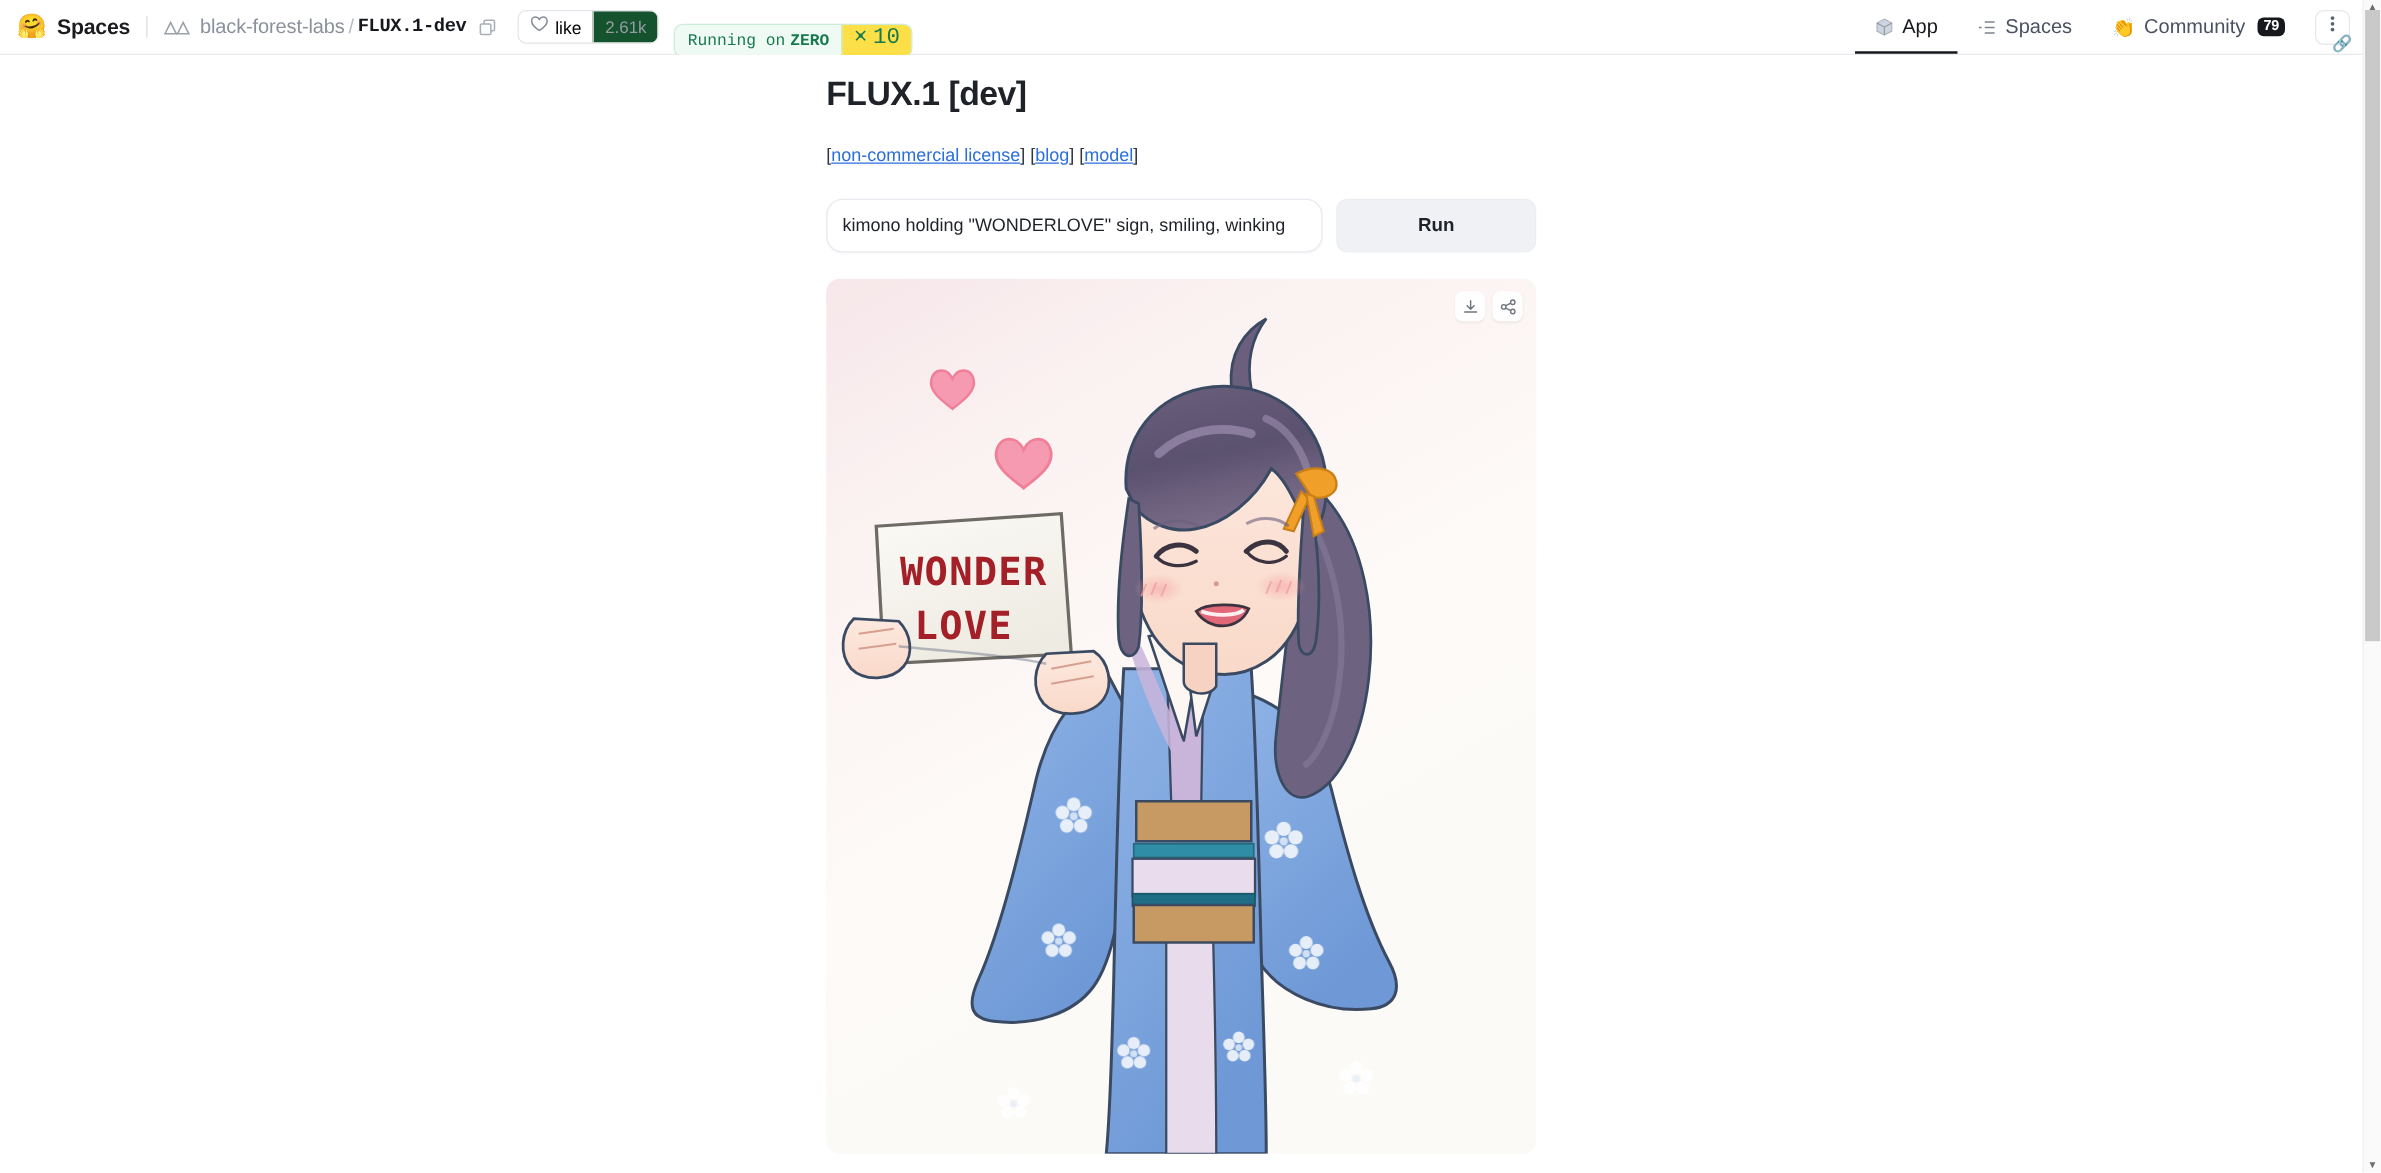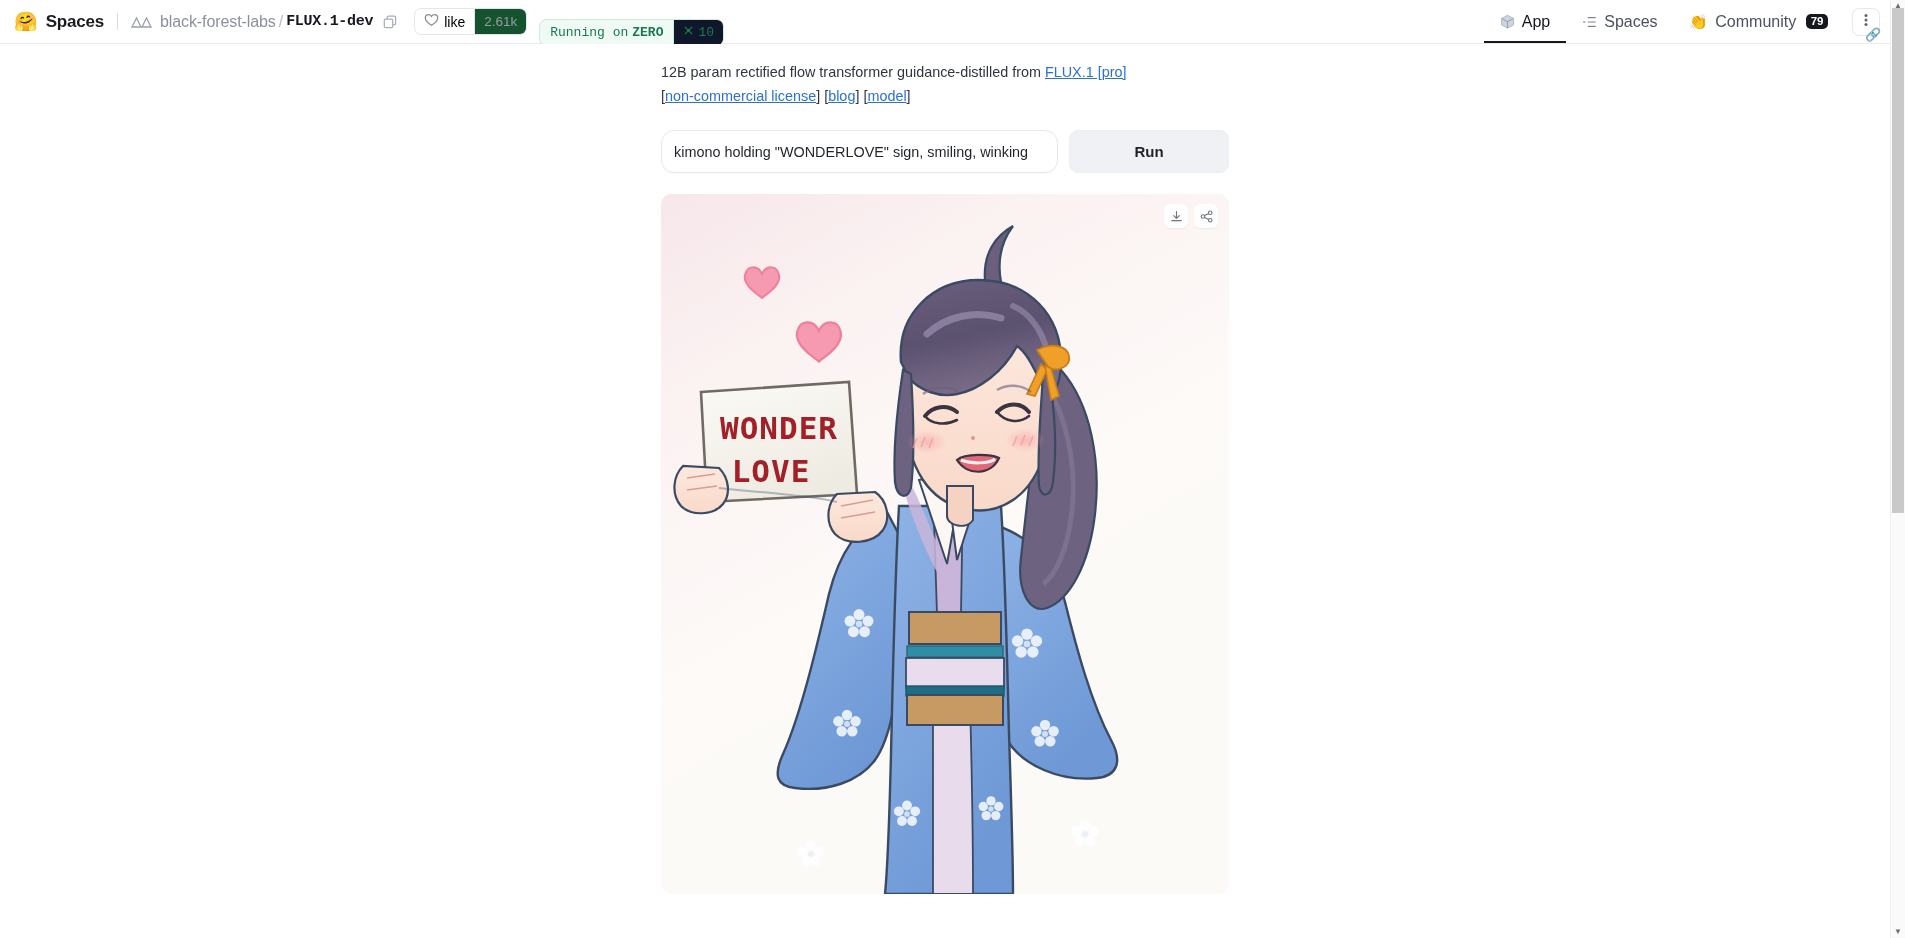--- a/index.html
+++ b/index.html
@@ -65,23 +65,23 @@
     background: #effaf4;
     margin-top: 21px;
   }
   .zero-text {
     font-size: 13px; color: #18794e; padding: 0 10px; height: 100%;
     display: flex; align-items: center; font-family: "Liberation Mono", monospace;
     white-space: nowrap;
   }
   .zero-text b { font-weight: bold; margin-left: 4px; }
   .zero-count {
-    font-size: 13px; color: #18794e; padding: 0 9px; height: 100%;
-    display: flex; align-items: center; gap: 4px;
-    border-left: 1px solid #cdebd9; background: #0f172a;
+    font-size: 18px; color: #18794e; padding: 0 9px; height: 100%;
+    display: flex; gap: 4px;
+    border-left: 1px solid #cdebd9; background: #fde047;
     font-family: "Liberation Mono", monospace;
   }
 
   .tab {
     display: flex; align-items: center; gap: 7px; height: 100%;
     padding: 0 16px; cursor: pointer; position: relative;
     font-size: 16px; color: #4b5160;
   }
   .tab.active { color: #16181d; }
   .tab.active::after {
@@ -273,24 +273,22 @@
         </svg>
       </span>
     </div>
   </div>
   <span class="paperclip-ghost">🔗</span>
 </div>
 
 <div class="app-wrap">
   <div class="app-inner">
 
-
-    <div class="app-desc">
-      <span>12B param rectified flow transformer guidance-distilled from </span><a href="#">FLUX.1 [pro]</a>
-    </div>
+    <h1 class="app-title">FLUX.1 [dev]</h1>
+
 
     <div class="app-links">
       <span>[</span><a href="#">non-commercial license</a><span>]</span>
       <span>[</span><a href="#">blog</a><span>]</span>
       <span>[</span><a href="#">model</a><span>]</span>
     </div>
 
     <div class="prompt-row">
       <div class="prompt-box" title="Enter your prompt">
         <div class="prompt-text"><span>kimono holding "WONDERLOVE" sign, smiling, winking</span></div>

